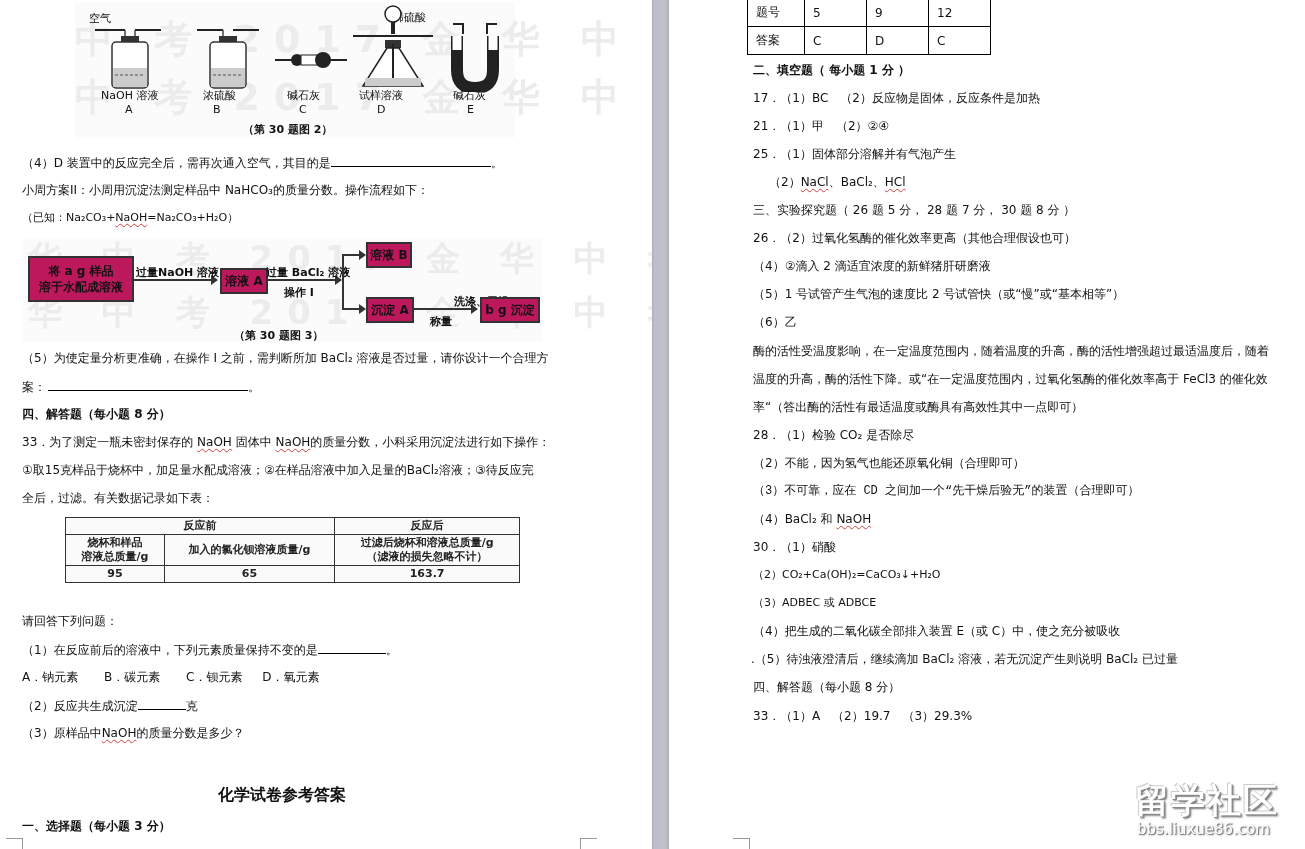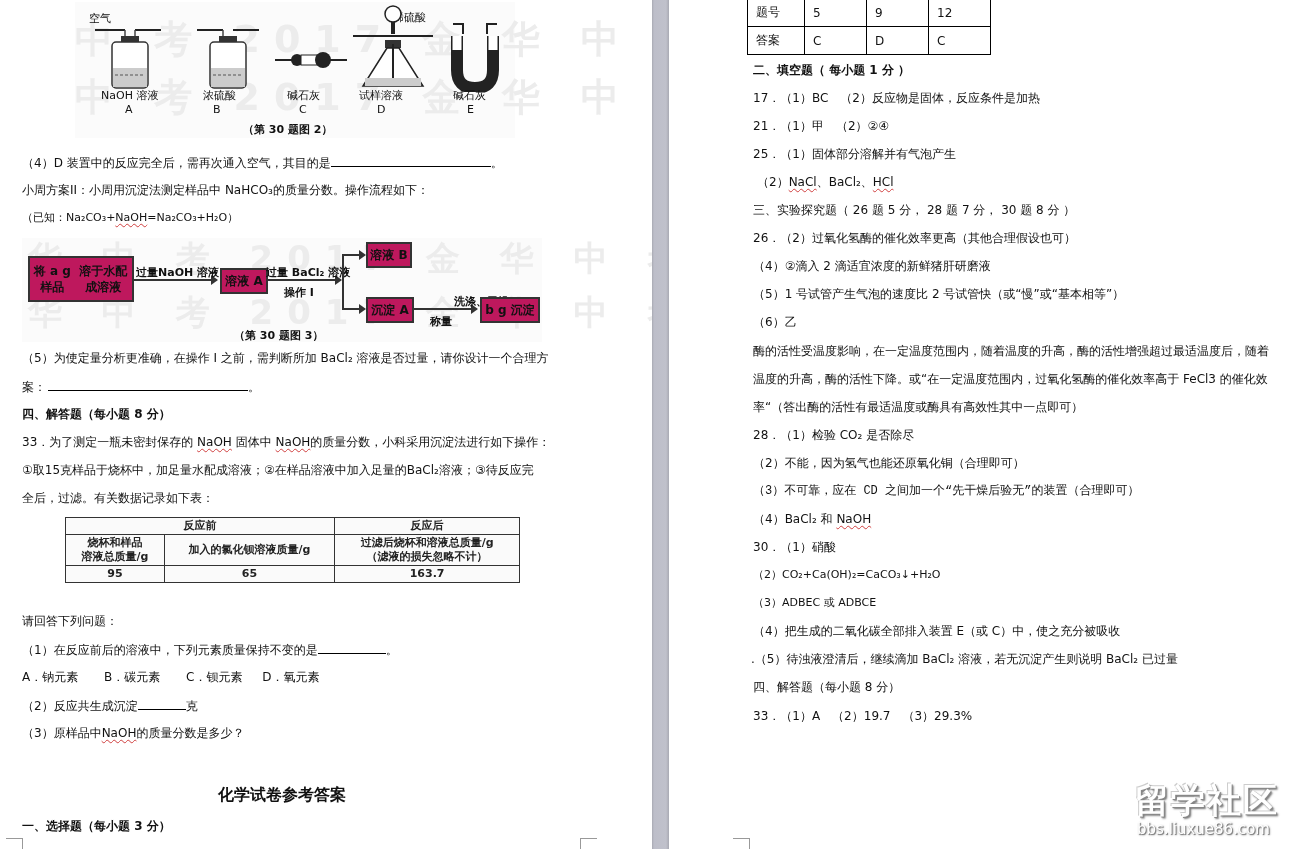--- a/index.html
+++ b/index.html
@@ -132,21 +132,21 @@
   <div class="line" style="left:22px;top:182px;">小周方案II：小周用沉淀法测定样品中 NaHCO₃的质量分数。操作流程如下：</div>
 
   <div class="line" style="left:22px;top:210px;font-size:11px;">
     <span>（已知：</span><span>Na₂CO₃+</span><span class="squig">NaOH</span><span>=Na₂CO₃+H₂O）</span>
   </div>
 
   <div class="fig3">
     <div class="wm" style="left:6px;top:-2px;font-size:34px;">华 中 考 2017 金 华 中 考 2017 金</div>
     <div class="wm" style="left:6px;top:52px;font-size:34px;">华 中 考 2017 金 华 中 考 2017</div>
 
-    <div class="fbox" style="left:6px;top:18px;width:102px;height:42px;flex-direction:row;">
+    <div class="fbox" style="left:6px;top:18px;width:102px;height:42px;flex-direction:column;">
       <span>将 a g 样品</span>
       <span>溶于水配成溶液</span>
     </div>
     <div class="arrow" style="left:112px;top:41px;width:82px;"></div>
     <span class="flabel" style="left:114px;top:27px;">过量NaOH 溶液</span>
 
     <div class="fbox" style="left:198px;top:30px;width:44px;height:22px;">溶液 A</div>
     <div class="arrow" style="left:246px;top:41px;width:72px;"></div>
     <span class="flabel" style="left:244px;top:27px;">过量 BaCl₂ 溶液</span>
     <span class="flabel" style="left:262px;top:47px;">操作 I</span>
@@ -239,21 +239,21 @@
       <td>D</td>
       <td>C</td>
     </tr>
   </tbody>
     </table>
 
   <div class="line bold" style="left:84px;top:62px;">二、填空题（ 每小题 1 分 ）</div>
   <div class="line" style="left:84px;top:90px;">17．（1）BC　（2）反应物是固体，反应条件是加热</div>
   <div class="line" style="left:84px;top:118px;">21．（1）甲　（2）②④</div>
   <div class="line" style="left:84px;top:146px;">25．（1）固体部分溶解并有气泡产生</div>
-  <div class="line" style="left:88px;top:174px;">
+  <div class="line" style="left:100px;top:174px;">
     <span>（2）</span><span class="squig">NaCl</span><span>、BaCl₂、</span><span class="squig">HCl</span>
   </div>
   <div class="line" style="left:84px;top:202px;">三、实验探究题（ 26 题 5 分， 28 题 7 分， 30 题 8 分 ）</div>
   <div class="line" style="left:84px;top:230px;">26．（2）过氧化氢酶的催化效率更高（其他合理假设也可）</div>
   <div class="line" style="left:84px;top:258px;">（4）②滴入 2 滴适宜浓度的新鲜猪肝研磨液</div>
   <div class="line" style="left:84px;top:286px;">（5）1 号试管产生气泡的速度比 2 号试管快（或“慢”或“基本相等”）</div>
   <div class="line" style="left:84px;top:314px;">（6）乙</div>
   <div class="line" style="left:84px;top:343px;">酶的活性受温度影响，在一定温度范围内，随着温度的升高，酶的活性增强超过最适温度后，随着</div>
   <div class="line" style="left:84px;top:371px;">温度的升高，酶的活性下降。或“在一定温度范围内，过氧化氢酶的催化效率高于 FeCl3 的催化效</div>
   <div class="line" style="left:84px;top:399px;">率“（答出酶的活性有最适温度或酶具有高效性其中一点即可）</div>

